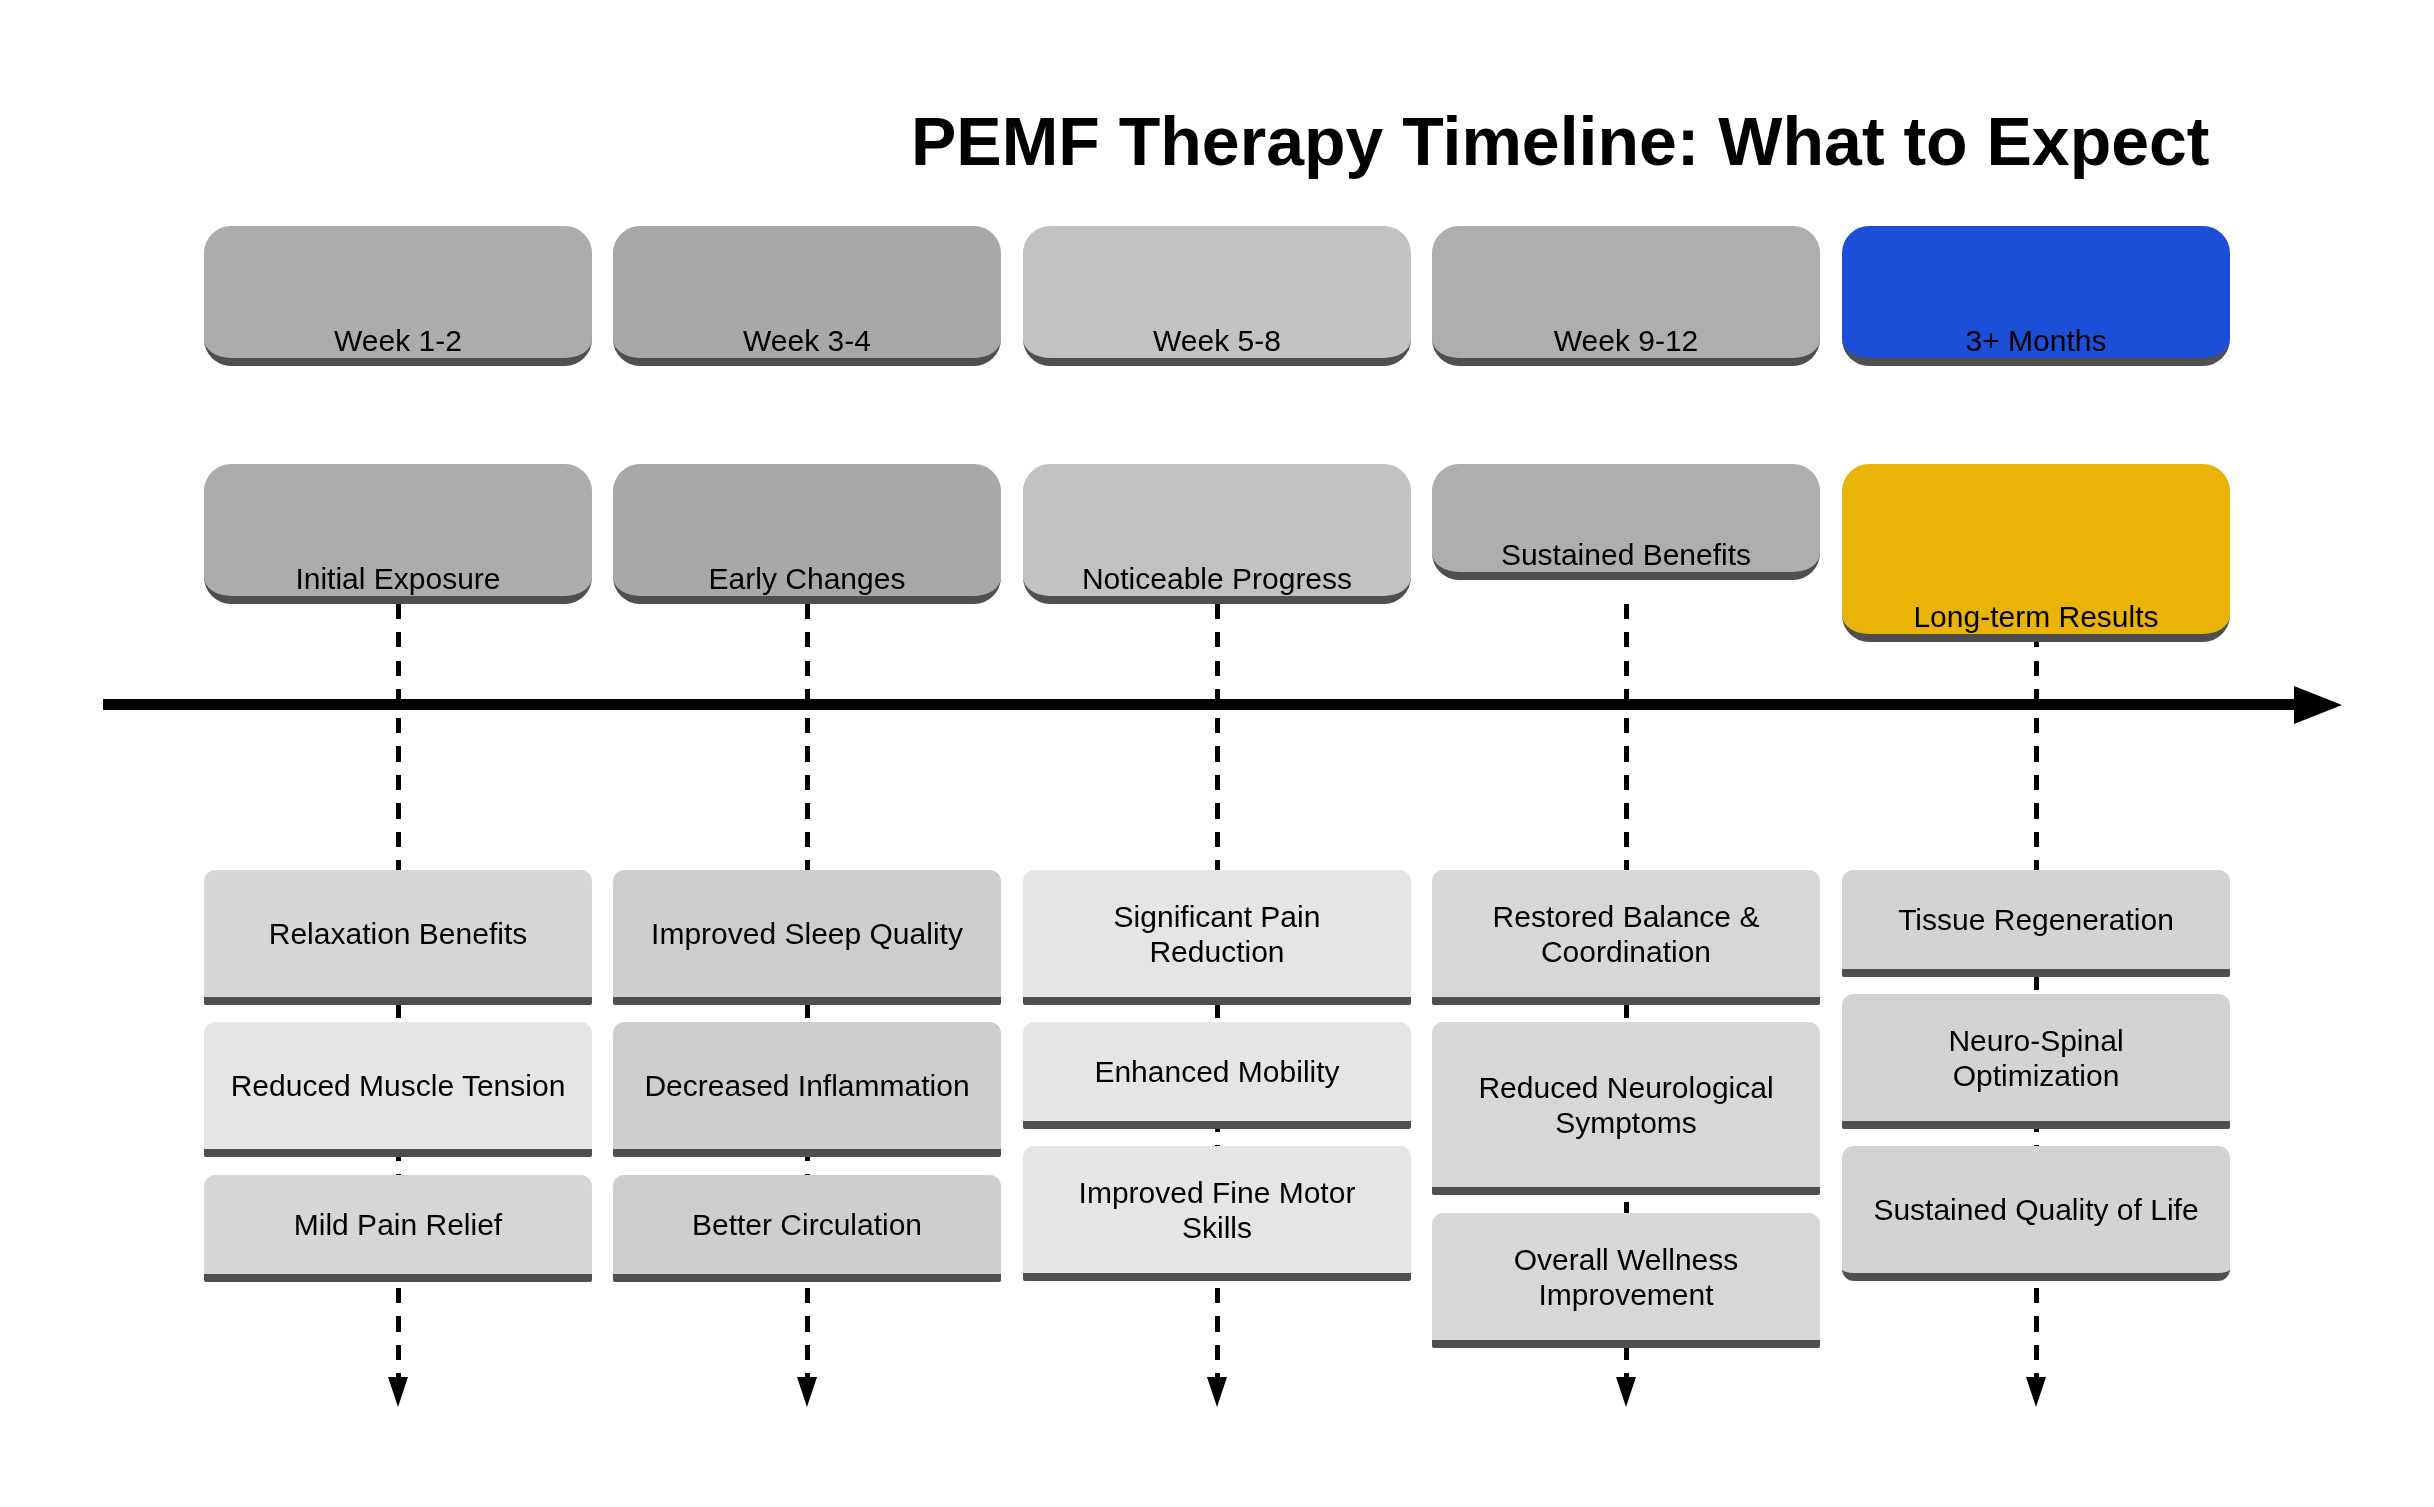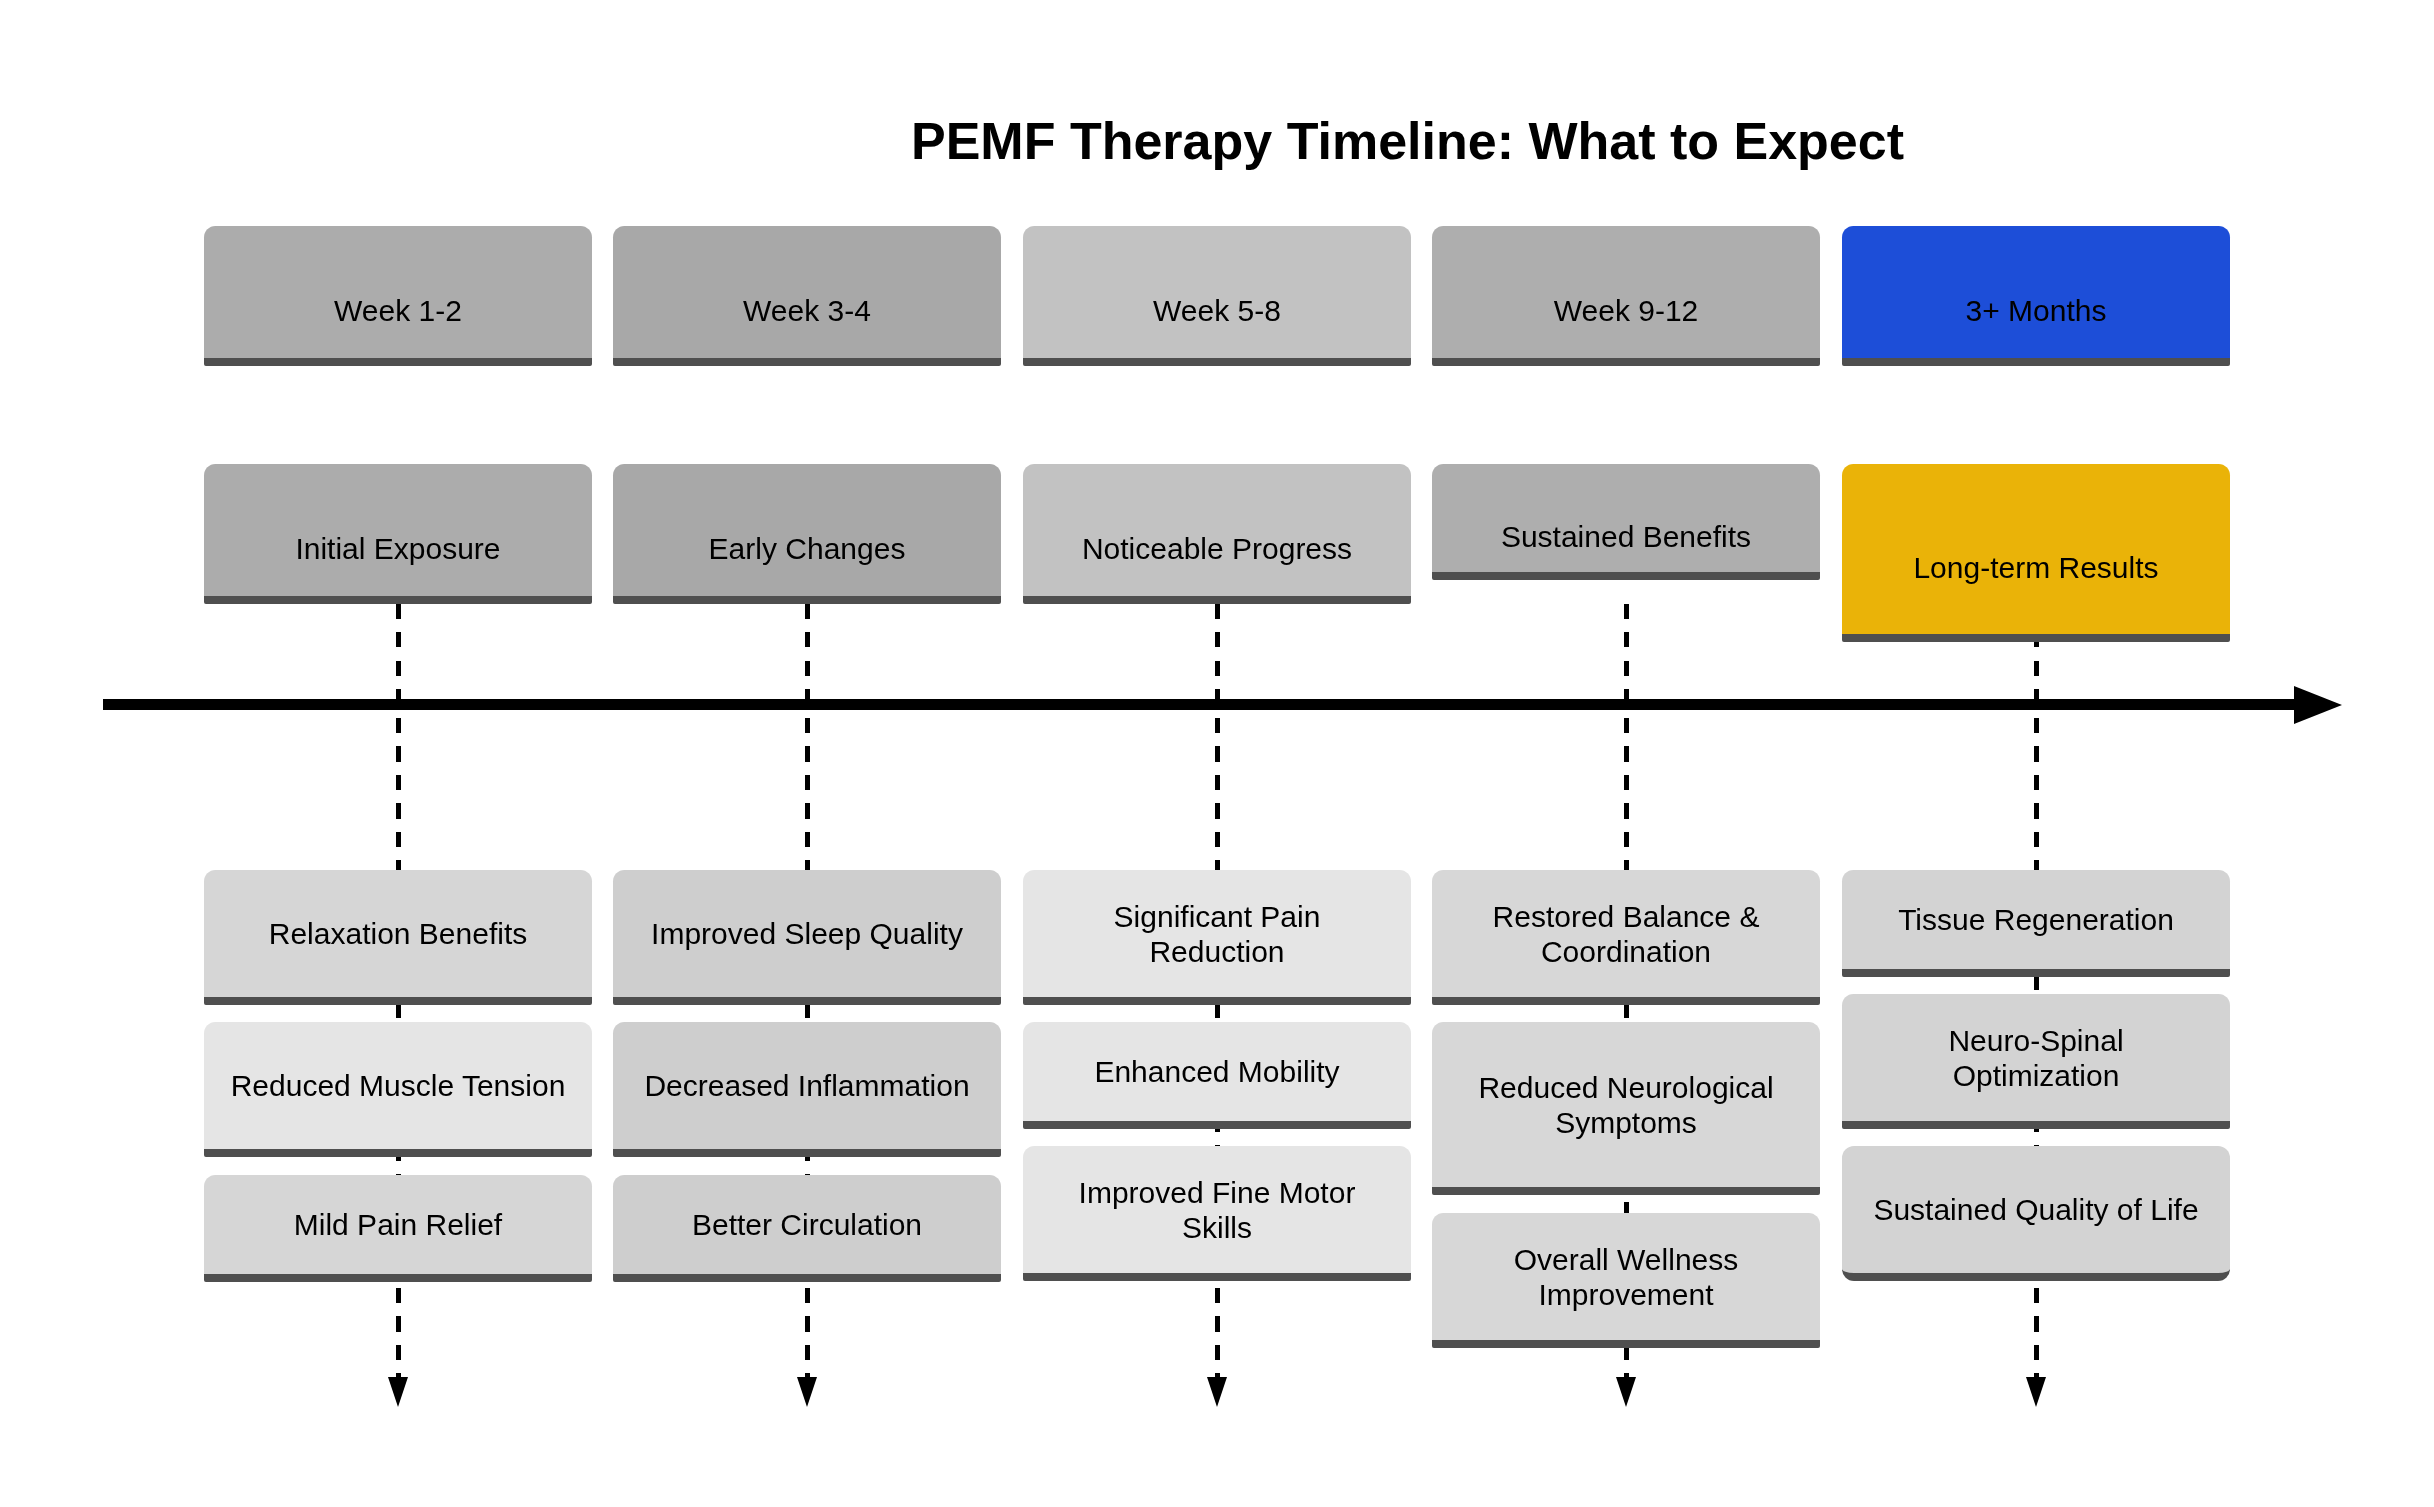--- a/index.html
+++ b/index.html
@@ -1,31 +1,31 @@
 <!DOCTYPE html>
 <html style="font-size:15px"><head>
 <meta charset="utf-8">
 <style>
   html,body{margin:0;padding:0;background:#ffffff;}
   #canvas{
     position:relative;width:2435px;height:1508px;background:#ffffff;overflow:hidden;
     font-family:"Liberation Sans", sans-serif;color:#000;
   }
   .title{
-    position:absolute;left:911px;top:103px;font-size:52px;font-weight:700;
+    position:absolute;left:911px;top:103px;font-size:68px;font-weight:700;
     line-height:76px;white-space:nowrap;color:#000;
   }
   .box{
     position:absolute;width:388px;box-sizing:border-box;
     border-radius:11.4px 11.4px 1.9px 1.9px;
     border-bottom:8.6px solid #4F4F4F;
     display:flex;justify-content:center;text-align:center;
     font-size:30px;line-height:35px;
   }
-  .headbox{align-items:center;padding-top:36px;}
+  .headbox{align-items:flex-end;padding-top:36px;border-radius:27px;}
   .itembox{align-items:center;padding:5.7px 23px;}
   .conn{
     position:absolute;width:4.8px;
     background:repeating-linear-gradient(180deg,#000 0px,#000 15px,transparent 15px,transparent 28.5px);
   }
   .connhead{
     position:absolute;width:0;height:0;
     border-left:10.5px solid transparent;border-right:10.5px solid transparent;
     border-top:30px solid #000;
   }

